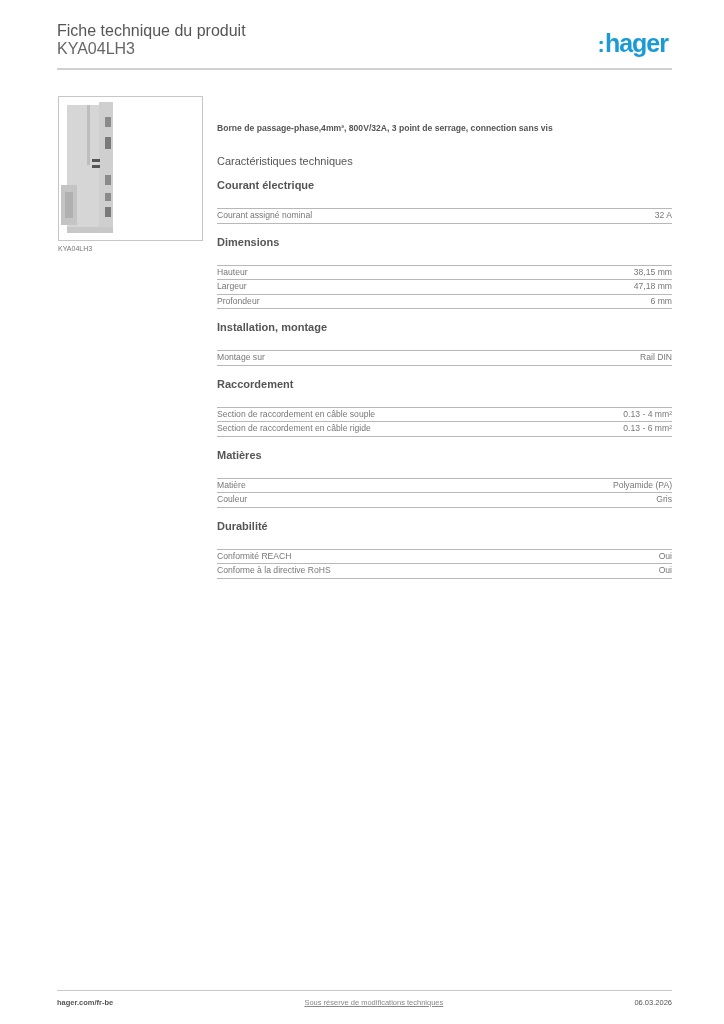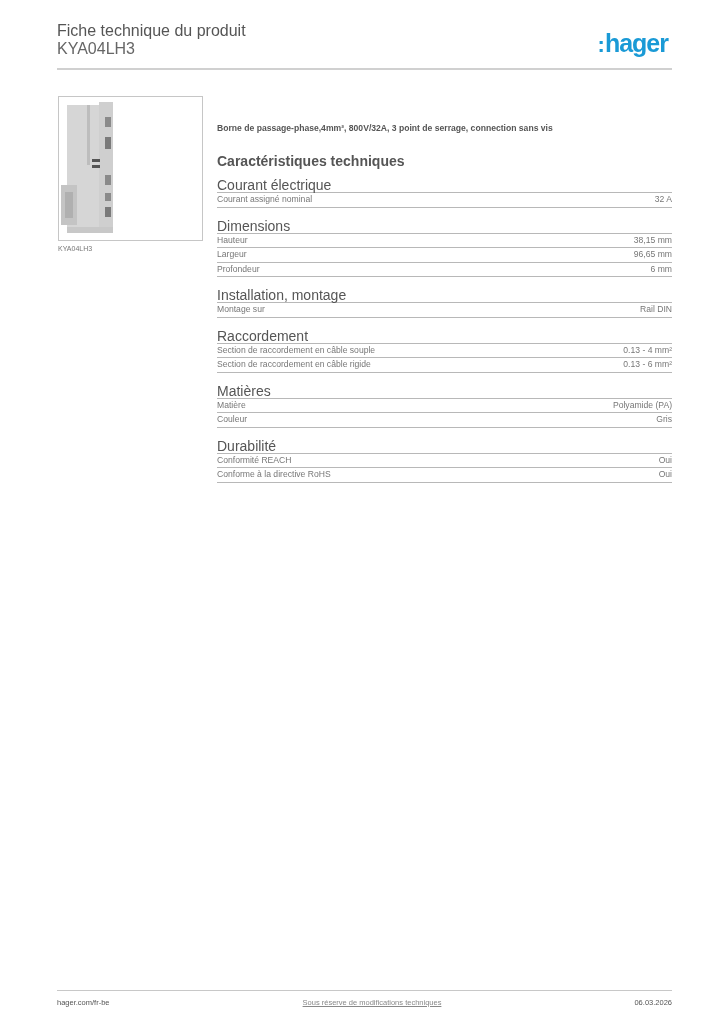--- a/index.html
+++ b/index.html
@@ -9,29 +9,29 @@
   .subtitle { font-size: 16px; color: #666; line-height: 18px; }
   .logo { position: absolute; right: 4px; top: 7px; font-size: 25px; font-weight: bold; color: #1a9ad6; letter-spacing: -1px; font-family: "Liberation Sans", sans-serif; }
   .logo .colon { font-size: 22px; margin-right: 1px; }
   .header-rule { position: absolute; left: 57px; top: 68px; width: 615px; height: 2px; background: #d0d0d0; }
 
   .image-box { position: absolute; left: 58px; top: 96px; width: 143px; height: 143px; border: 1px solid #c6c6c6; background: #fff; }
   .image-caption { position: absolute; left: 58px; top: 245px; font-size: 7px; color: #777; }
 
   .content { position: absolute; left: 217px; top: 96px; width: 455px; }
   .description { font-size: 8.6px; font-weight: bold; color: #555; height: 12px; line-height: 12px; margin-top: 26px; }
-  .char-title { font-size: 14px; font-weight: bold; color: #555; margin-top: 21px; height: 12px; line-height: 12px; }
+  .char-title { font-size: 11px; font-weight: normal; color: #555; margin-top: 21px; height: 12px; line-height: 12px; }
   .section { margin-top: 12px; }
-  .section-title { font-size: 14px; font-weight: normal; color: #555; line-height: 12px; padding-bottom: 1px; border-bottom: 1px solid #b8b8b8; }
+  .section-title { font-size: 11px; font-weight: bold; color: #555; line-height: 12px; padding-bottom: 17px; border-bottom: 1px solid #b8b8b8; }
   .row { display: flex; justify-content: space-between; font-size: 8.6px; color: #777; line-height: 13.5px; border-bottom: 1px solid #b8b8b8; }
   .row .val { text-align: right; }
 
   .footer-rule { position: absolute; left: 57px; top: 990px; width: 615px; height: 1px; background: #c8c8c8; }
   .footer { position: absolute; left: 57px; top: 998px; width: 615px; font-size: 7.5px; display: flex; justify-content: space-between; }
-  .footer .left { font-weight: normal; color: #555; }
+  .footer .left { font-weight: bold; color: #555; }
   .footer .center { color: #888; text-decoration: underline; }
   .footer .right { font-weight: normal; color: #555; }
 </style>
 </head>
 <body>
 
 <div class="header">
   <div class="title">Fiche technique du produit</div>
   <div class="subtitle">KYA04LH3</div>
   <div class="logo"><span class="colon">:</span><span>hager</span></div>
@@ -70,21 +70,21 @@
   </div>
 
   <div class="section">
     <div class="section-title">Dimensions</div>
     <div class="row">
         <span>Hauteur</span>
         <span class="val">38,15 mm</span>
       </div>
     <div class="row">
         <span>Largeur</span>
-        <span class="val">96,65 mm</span>
+        <span class="val">47,18 mm</span>
       </div>
     <div class="row">
         <span>Profondeur</span>
         <span class="val">6 mm</span>
       </div>
   </div>
 
   <div class="section">
     <div class="section-title">Installation, montage</div>
     <div class="row">

